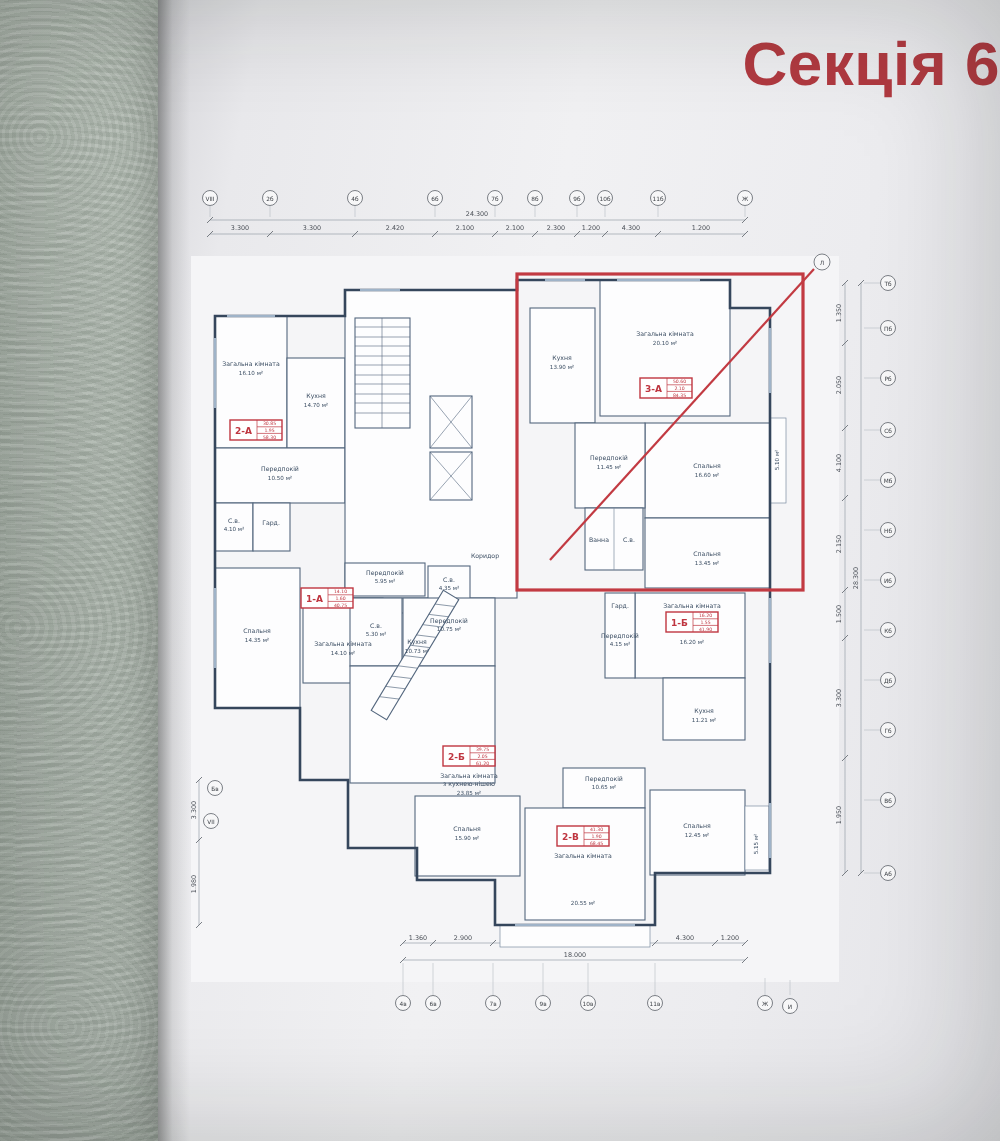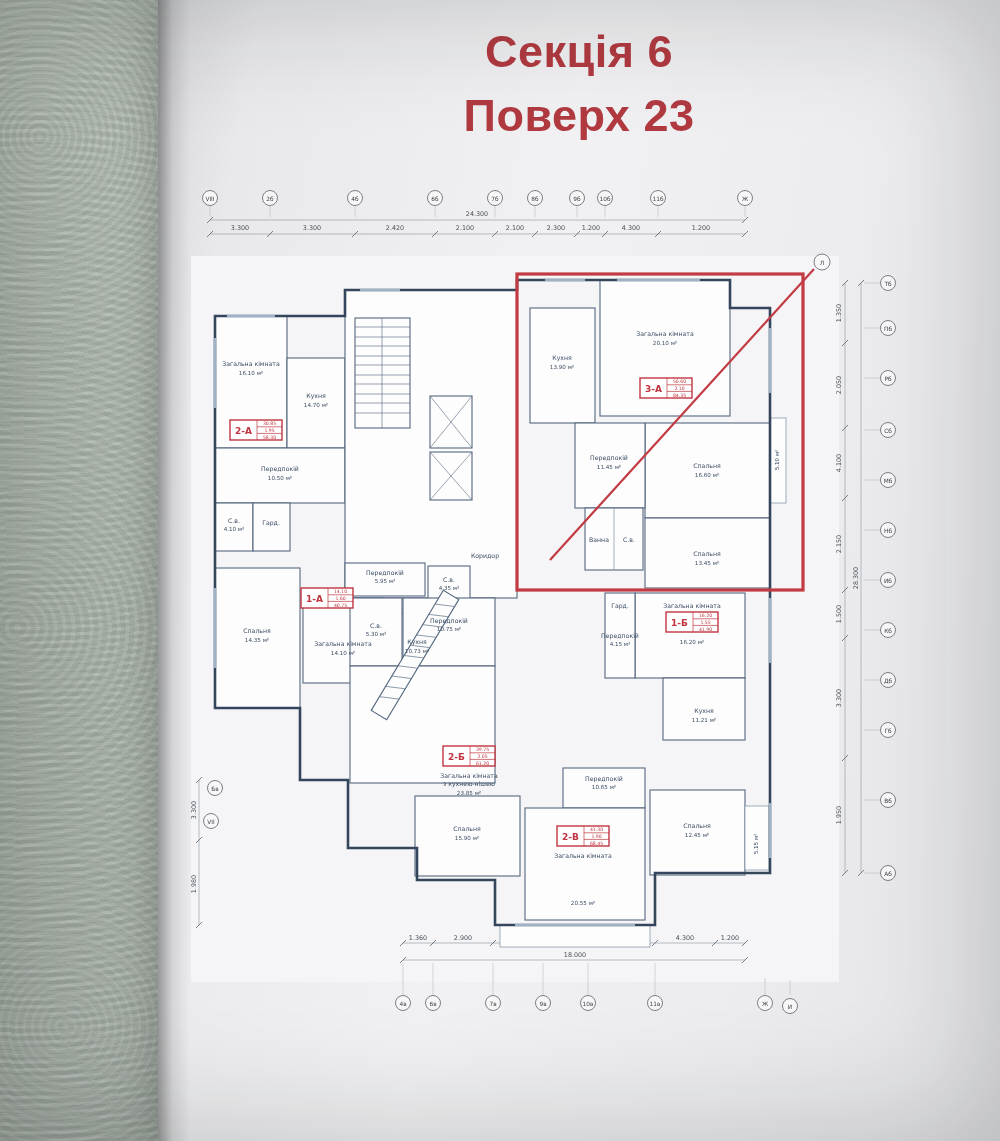--- a/index.html
+++ b/index.html
@@ -14,22 +14,22 @@
       repeating-radial-gradient(circle at 30% 90%, rgba(255,255,255,.05) 0 3px, rgba(60,72,62,.04) 3px 8px),
       linear-gradient(#b2bbb2,#a3aca4);}
   .surface::after{content:"";position:absolute;right:0;top:0;bottom:0;width:34px;
     background:linear-gradient(to right,transparent,rgba(25,28,25,.38));}
   
   .page{position:absolute;left:158px;top:0;width:842px;height:1141px;
     background:linear-gradient(100deg,#d6d6da 0%,#e9e9ec 10%,#f1f1f3 42%,#ececef 72%,#e3e3e7 100%);
     box-shadow:0 0 40px rgba(0,0,0,.25);}
   .page::before{content:"";position:absolute;left:0;top:0;bottom:0;width:32px;
     background:linear-gradient(to right,rgba(48,50,48,.45),rgba(48,50,48,.12) 45%,transparent);}
-  .title{position:absolute;left:0;top:20px;width:100%;text-align:center;
-    color:#b13a41;font-size:45px;font-weight:bold;line-height:1.42;letter-spacing:.5px;}
+  .title{position:absolute;left:0;top:20px;width:100%;text-align:right;
+    color:#b13a41;font-size:62px;font-weight:bold;line-height:1.42;letter-spacing:.5px;}
   .ghost{position:absolute;left:160px;top:782px;width:128px;height:88px;opacity:.45;
     background:repeating-linear-gradient(178deg,rgba(108,112,122,.25) 0 2px,transparent 2px 9px);
     filter:blur(1.4px);transform:rotate(-1.2deg);}
   .vignette{position:absolute;inset:0;pointer-events:none;
     box-shadow:inset 0 0 130px rgba(20,22,20,.22);}
   
   svg{position:absolute;left:27px;top:168px;}
   svg text{font-family:"DejaVu Sans",sans-serif;}
   .planbg{fill:#f5f5f7;}
   .w-ext{fill:none;stroke:#35465c;stroke-width:2.6;}
@@ -55,21 +55,20 @@
 </style>
 </head>
 <body>
 
 <div class="shot">
   <div class="surface"></div>
 
   <div class="page">
     <div class="title">
       <div>Секція 6</div>
-      <div>Поверх 23</div>
     </div>
 
     <div class="ghost"></div>
 
     <svg width="790" height="900" viewBox="0 0 790 900">
       <rect class="planbg" x="6" y="88" width="648" height="726"></rect>
 
       <g>
         <path class="stem" d="M25 38 V49 M85 38 V49 M170 38 V49 M250 38 V49 M310 38 V49 M350 38 V49 M392 38 V49 M420 38 V49 M473 38 V49 M560 38 V49"></path>
         <path class="dim-line" d="M25 52 H560 M25 66 H560"></path>

